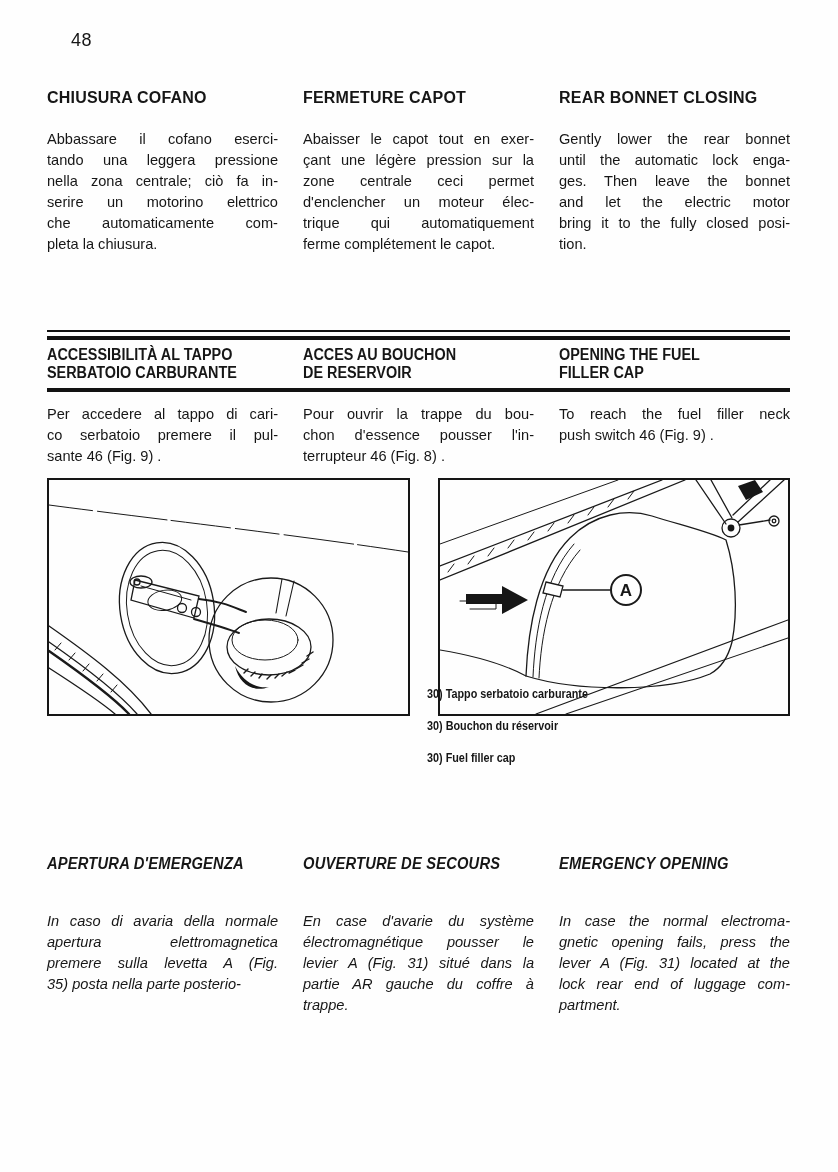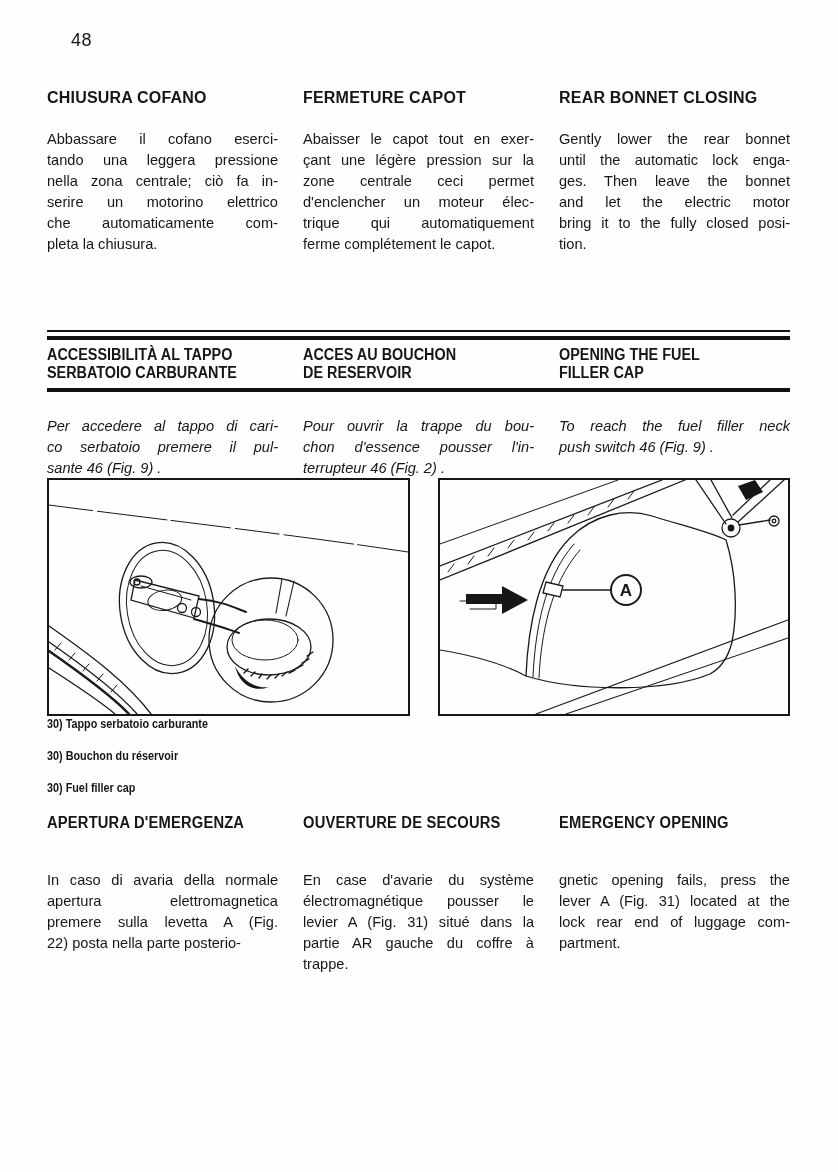--- a/index.html
+++ b/index.html
@@ -20,29 +20,29 @@
   .heads .tline { font-size:16px; line-height:18px; font-weight:bold; white-space:nowrap;
                   transform:scaleX(.9); transform-origin:0 50%; }
   .cond { transform:scaleX(.92); transform-origin:0 50%; }
   
   .figrow { top:478px; display:flex; gap:28px; }
   .figframe { box-sizing:border-box; border:2px solid #161616; background:#fefefe; }
   .fig30 { width:363px; height:238px; }
   .fig31 { width:352px; height:238px; }
   svg { display:block; }
   
-  .caprow { top:718px; display:flex; gap:28px; }
+  .caprow { top:688px; display:flex; gap:28px;justify-content:flex-end; }
   .capcol { display:flex; flex-direction:column; }
   .cap30 { width:363px; } .cap31 { width:352px; }
   .cap { font-size:12.3px; line-height:13px; font-weight:bold; white-space:nowrap;
          transform:scaleX(.88); transform-origin:0 50%; margin-bottom:19px; }
   .pagenum { position:absolute; left:47px; top:30px; font-size:18px; letter-spacing:.5px;margin-left:24px; }
   .sec1 { top:88px; }
-  .sec2body { top:394px;font-style:italic; }
-  .sec3 { top:813px; }
+  .sec2body { top:382px; }
+  .sec3 { top:854px;font-style:italic; }
   .sec3 .body-text { margin-top:38px; }
 </style>
 </head>
 <body>
 
 <div class="page">
 
   <div class="pagenum">48</div>
 
   <div class="abs band">
@@ -100,21 +100,21 @@
 
   <div class="abs sec2body cols">
     <div class="body-text just">
         <div class="tline">Per accedere al tappo di cari-</div>
         <div class="tline">co serbatoio premere il pul-</div>
         <div class="tline">sante 46 (Fig. 9) .</div>
       </div>
     <div class="body-text just">
         <div class="tline">Pour ouvrir la trappe du bou-</div>
         <div class="tline">chon d'essence pousser l'in-</div>
-        <div class="tline">terrupteur 46 (Fig. 2) .</div>
+        <div class="tline">terrupteur 46 (Fig. 8) .</div>
       </div>
     <div class="body-text just">
         <div class="tline">To reach the fuel filler neck</div>
         <div class="tline">push switch 46 (Fig. 9) .</div>
       </div>
   </div>
 
   <div class="abs figrow">
 
     <div class="figframe fig30">
@@ -208,36 +208,37 @@
     </div>
   </div>
 
   <div class="abs sec3 cols">
     <div class="col">
       <h2 class="cond">APERTURA D'EMERGENZA</h2>
       <div class="body-text just">
           <div class="tline">In caso di avaria della normale</div>
           <div class="tline">apertura elettromagnetica</div>
           <div class="tline">premere sulla levetta A (Fig.</div>
-          <div class="tline">22) posta nella parte posterio-</div>
+          <div class="tline">35) posta nella parte posterio-</div>
         </div>
     </div>
     <div class="col">
       <h2 class="cond">OUVERTURE DE SECOURS</h2>
       <div class="body-text just">
           <div class="tline">En case d'avarie du système</div>
           <div class="tline">électromagnétique pousser le</div>
           <div class="tline">levier A (Fig. 31) situé dans la</div>
           <div class="tline">partie AR gauche du coffre à</div>
           <div class="tline">trappe.</div>
         </div>
     </div>
     <div class="col">
       <h2 class="cond">EMERGENCY OPENING</h2>
       <div class="body-text just">
+          <div class="tline">In case the normal electroma-</div>
           <div class="tline">gnetic opening fails, press the</div>
           <div class="tline">lever A (Fig. 31) located at the</div>
           <div class="tline">lock rear end of luggage com-</div>
           <div class="tline">partment.</div>
         </div>
     </div>
   </div>
 
 </div>
 

